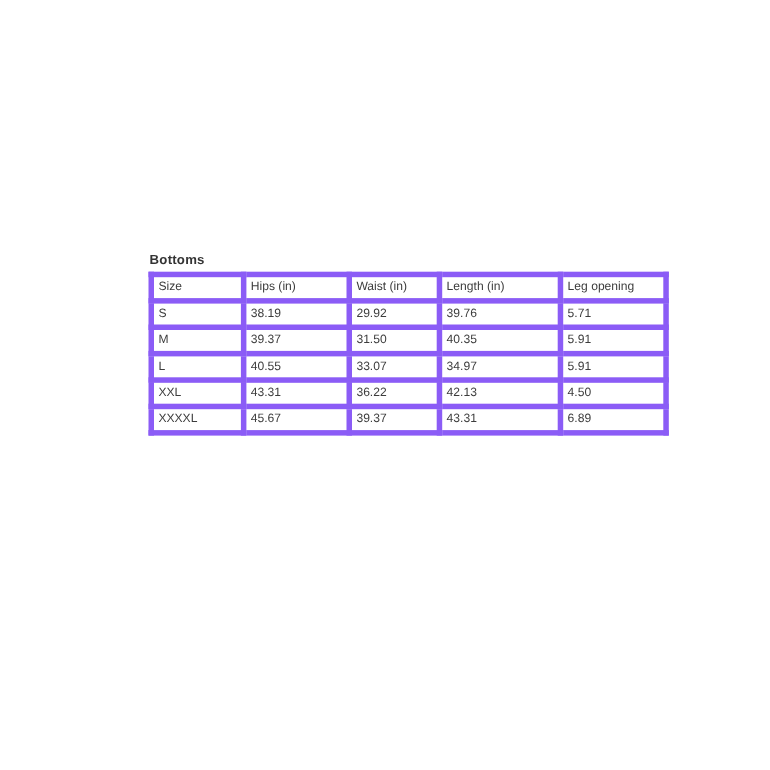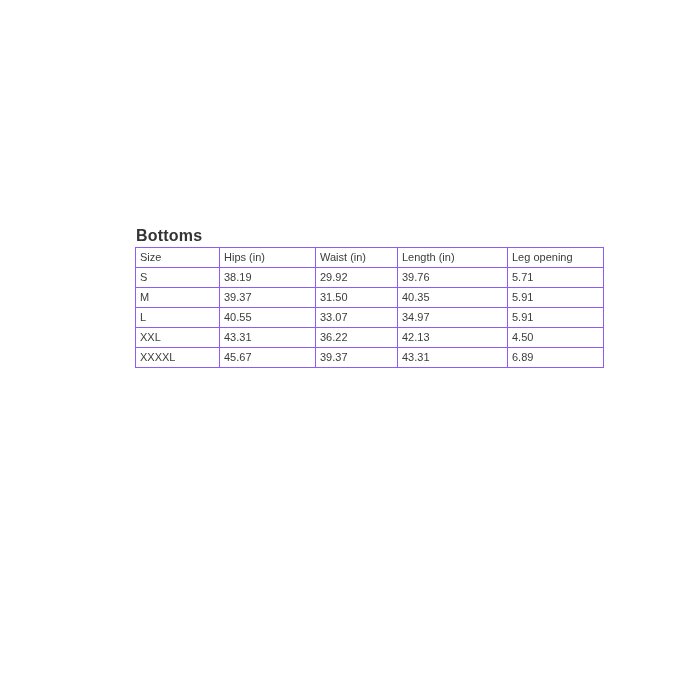--- a/index.html
+++ b/index.html
@@ -15,37 +15,37 @@
     color: #3a3a3a;
     overflow: hidden;
   }
   .chart-wrap {
     position: absolute;
     left: 135px;
     top: 229px;
     width: 468px;
   }
   .chart-title {
-    font-size: 16px;
+    font-size: 12px;
     font-weight: bold;
     color: #343434;
     line-height: 14px;
     margin: 0 0 4px 1px;
     letter-spacing: 0.2px;
   }
   table.size-chart {
     border-collapse: collapse;
     table-layout: fixed;
     width: 468px;
     font-size: 11px;
     color: #3c3c3c;
   }
   table.size-chart th,
   table.size-chart td {
-    border: 1px solid #8b5cf6;
+    border: 5px solid #8b5cf6;
     height: 19px;
     padding: 0 0 0 4px;
     text-align: left;
     vertical-align: middle;
     font-weight: normal;
     white-space: nowrap;
     overflow: hidden;
     line-height: 19px;
   }
   col.c-size   { width: 84px; }

